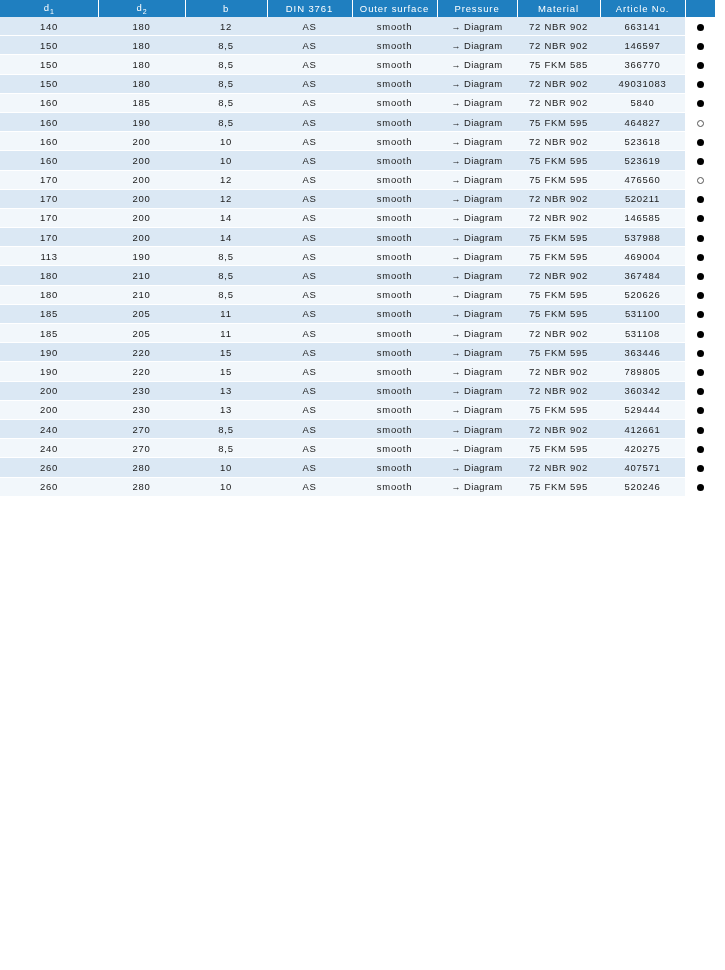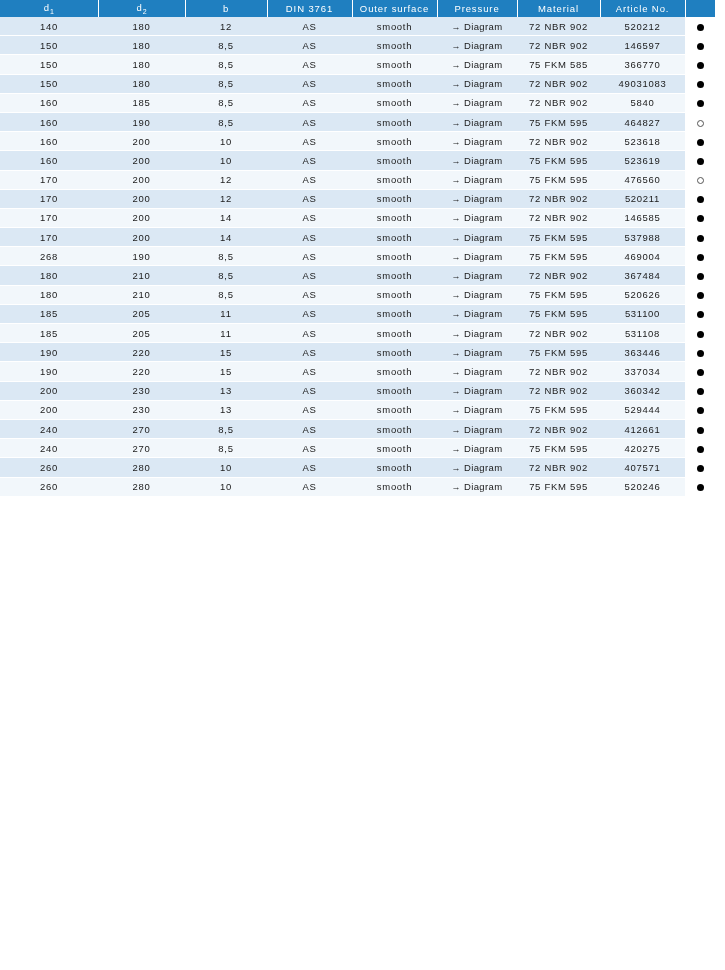--- a/index.html
+++ b/index.html
@@ -127,21 +127,21 @@
     </thead>
     <tbody id="tbody">
         <tr class="odd">
           <td>140</td>
           <td>180</td>
           <td>12</td>
           <td>AS</td>
           <td>smooth</td>
           <td><span class="arrow-link"><span class="arrow">→</span> <span>Diagram</span></span></td>
           <td>72 NBR 902</td>
-          <td>520212</td>
+          <td>663141</td>
           <td class="dot-cell"><span class="dot"></span></td>
         </tr>
         <tr class="odd">
           <td>150</td>
           <td>180</td>
           <td>8,5</td>
           <td>AS</td>
           <td>smooth</td>
           <td><span class="arrow-link"><span class="arrow">→</span> <span>Diagram</span></span></td>
           <td>72 NBR 902</td>
@@ -252,21 +252,21 @@
           <td>200</td>
           <td>14</td>
           <td>AS</td>
           <td>smooth</td>
           <td><span class="arrow-link"><span class="arrow">→</span> <span>Diagram</span></span></td>
           <td>75 FKM 595</td>
           <td>537988</td>
           <td class="dot-cell"><span class="dot"></span></td>
         </tr>
         <tr class="even">
-          <td>268</td>
+          <td>113</td>
           <td>190</td>
           <td>8,5</td>
           <td>AS</td>
           <td>smooth</td>
           <td><span class="arrow-link"><span class="arrow">→</span> <span>Diagram</span></span></td>
           <td>75 FKM 595</td>
           <td>469004</td>
           <td class="dot-cell"><span class="dot"></span></td>
         </tr>
         <tr class="odd">
@@ -325,21 +325,21 @@
           <td class="dot-cell"><span class="dot"></span></td>
         </tr>
         <tr class="even">
           <td>190</td>
           <td>220</td>
           <td>15</td>
           <td>AS</td>
           <td>smooth</td>
           <td><span class="arrow-link"><span class="arrow">→</span> <span>Diagram</span></span></td>
           <td>72 NBR 902</td>
-          <td>337034</td>
+          <td>789805</td>
           <td class="dot-cell"><span class="dot"></span></td>
         </tr>
         <tr class="odd">
           <td>200</td>
           <td>230</td>
           <td>13</td>
           <td>AS</td>
           <td>smooth</td>
           <td><span class="arrow-link"><span class="arrow">→</span> <span>Diagram</span></span></td>
           <td>72 NBR 902</td>

